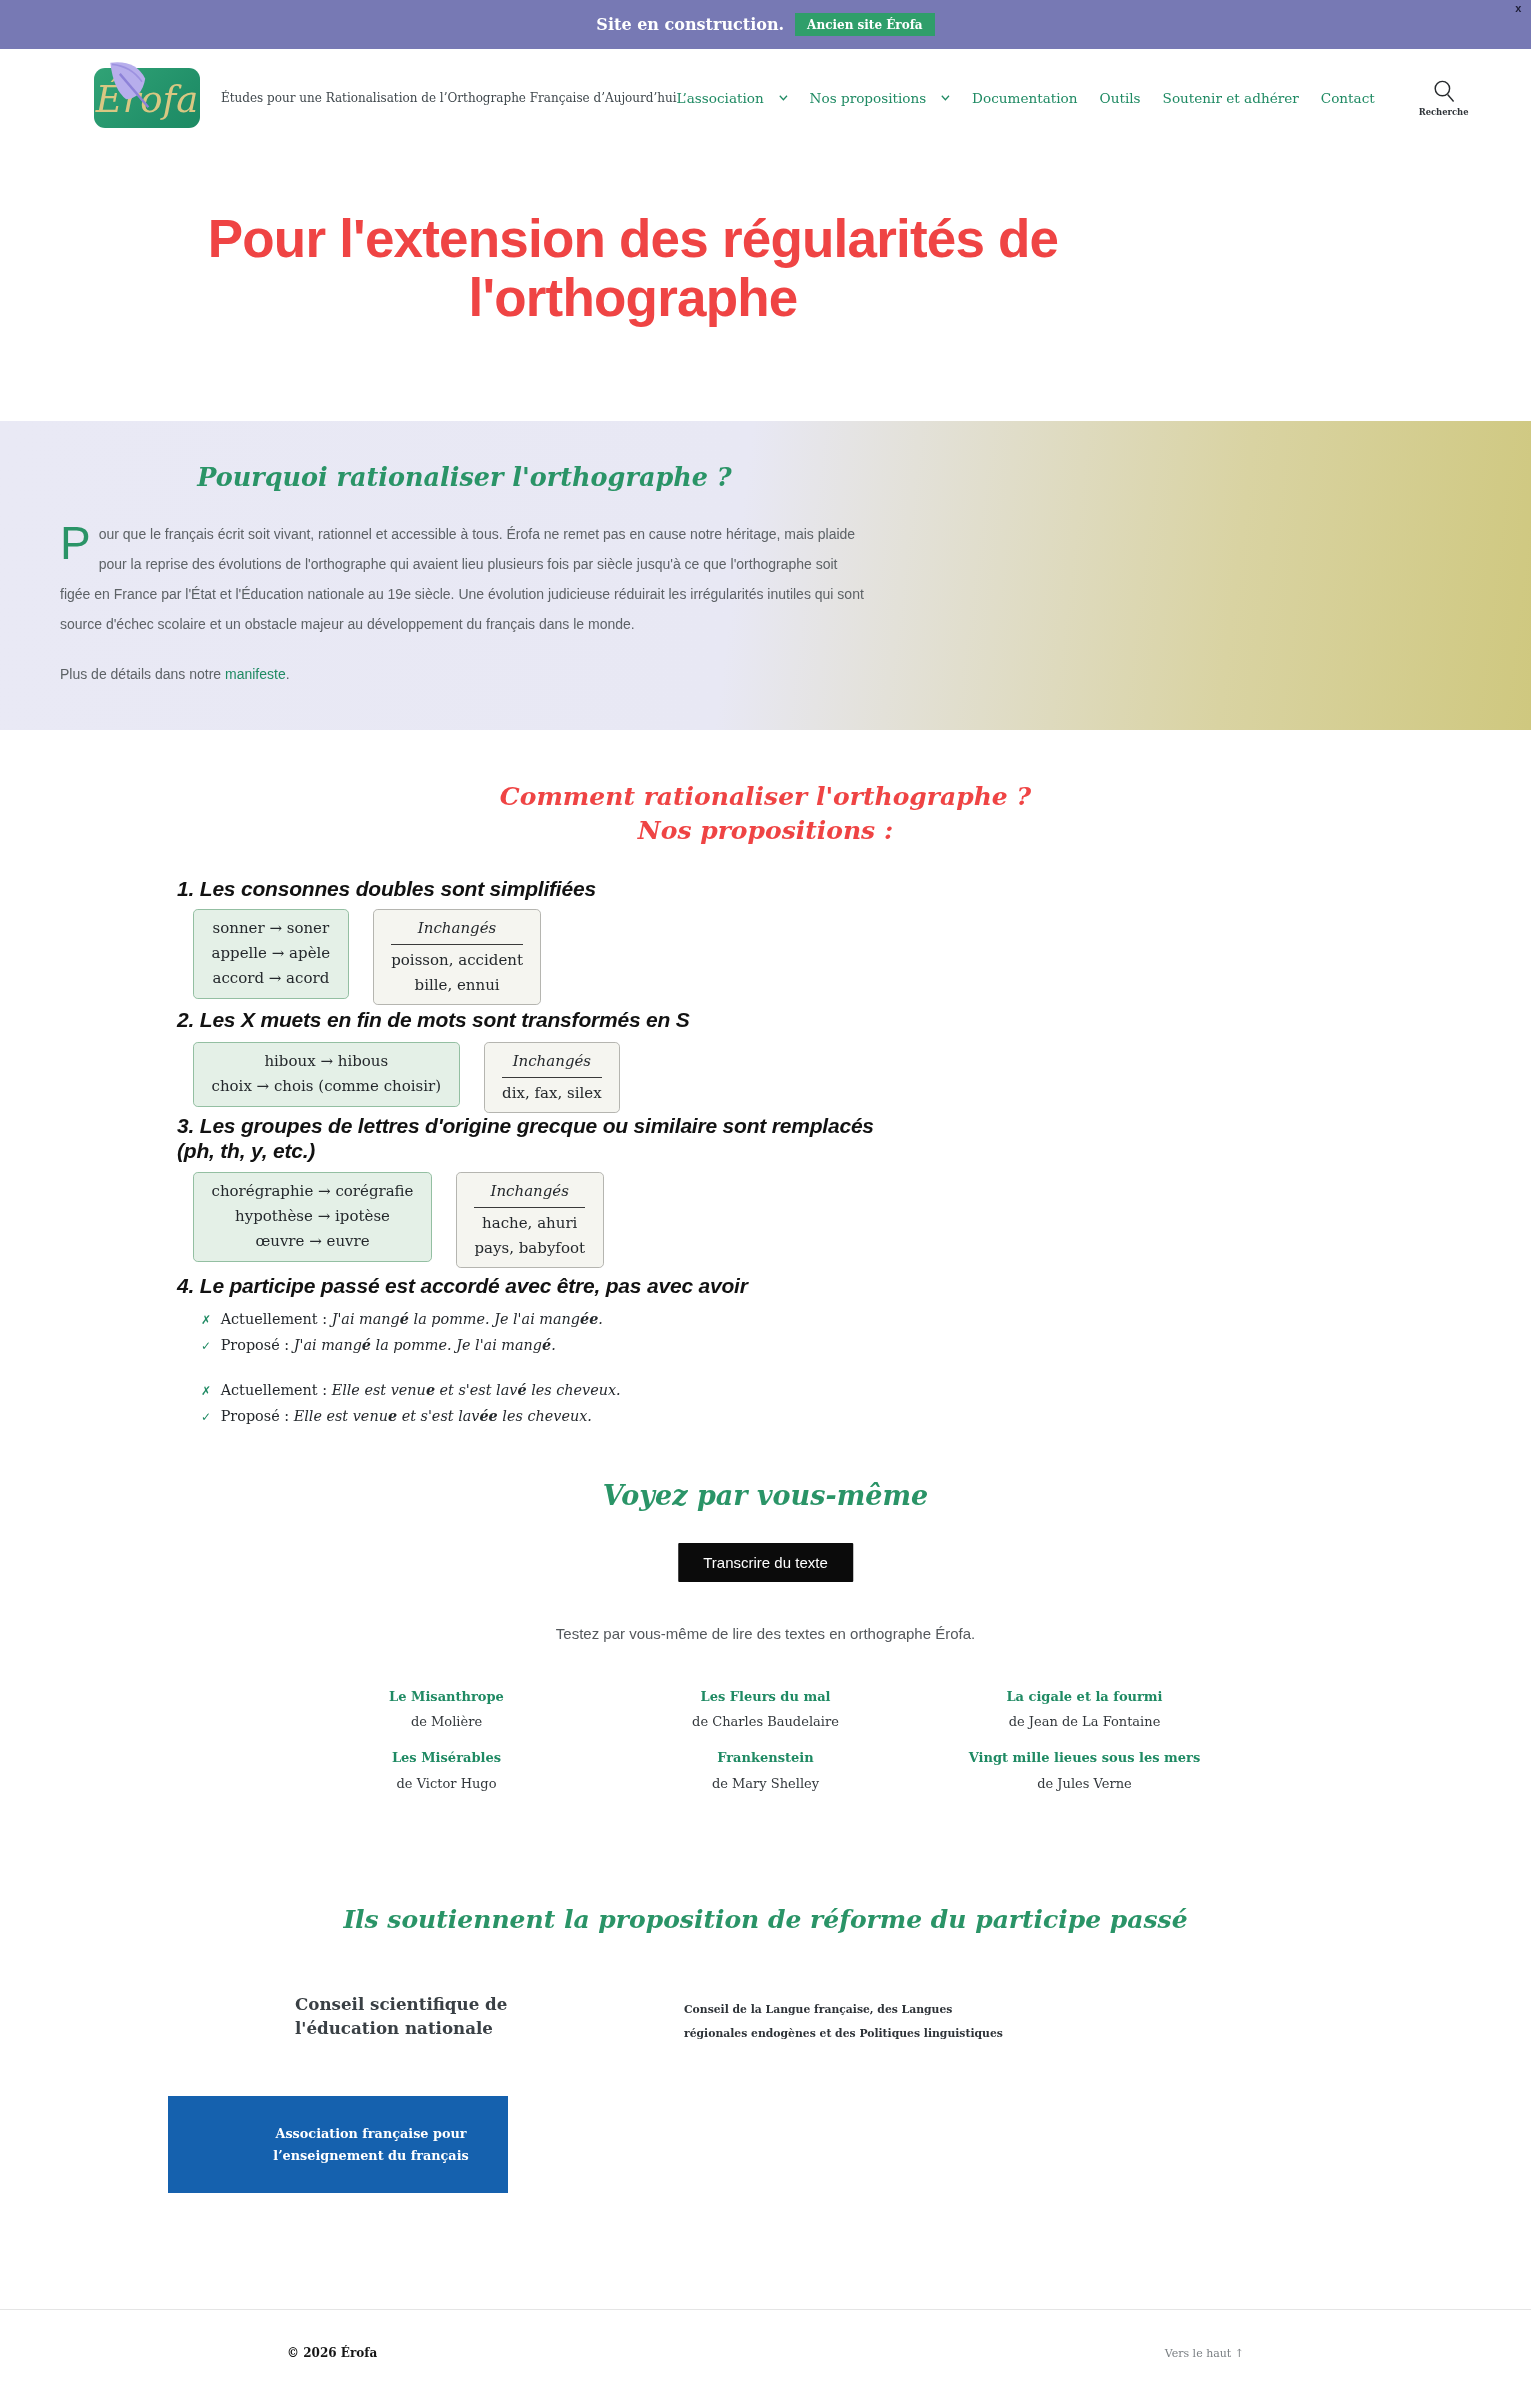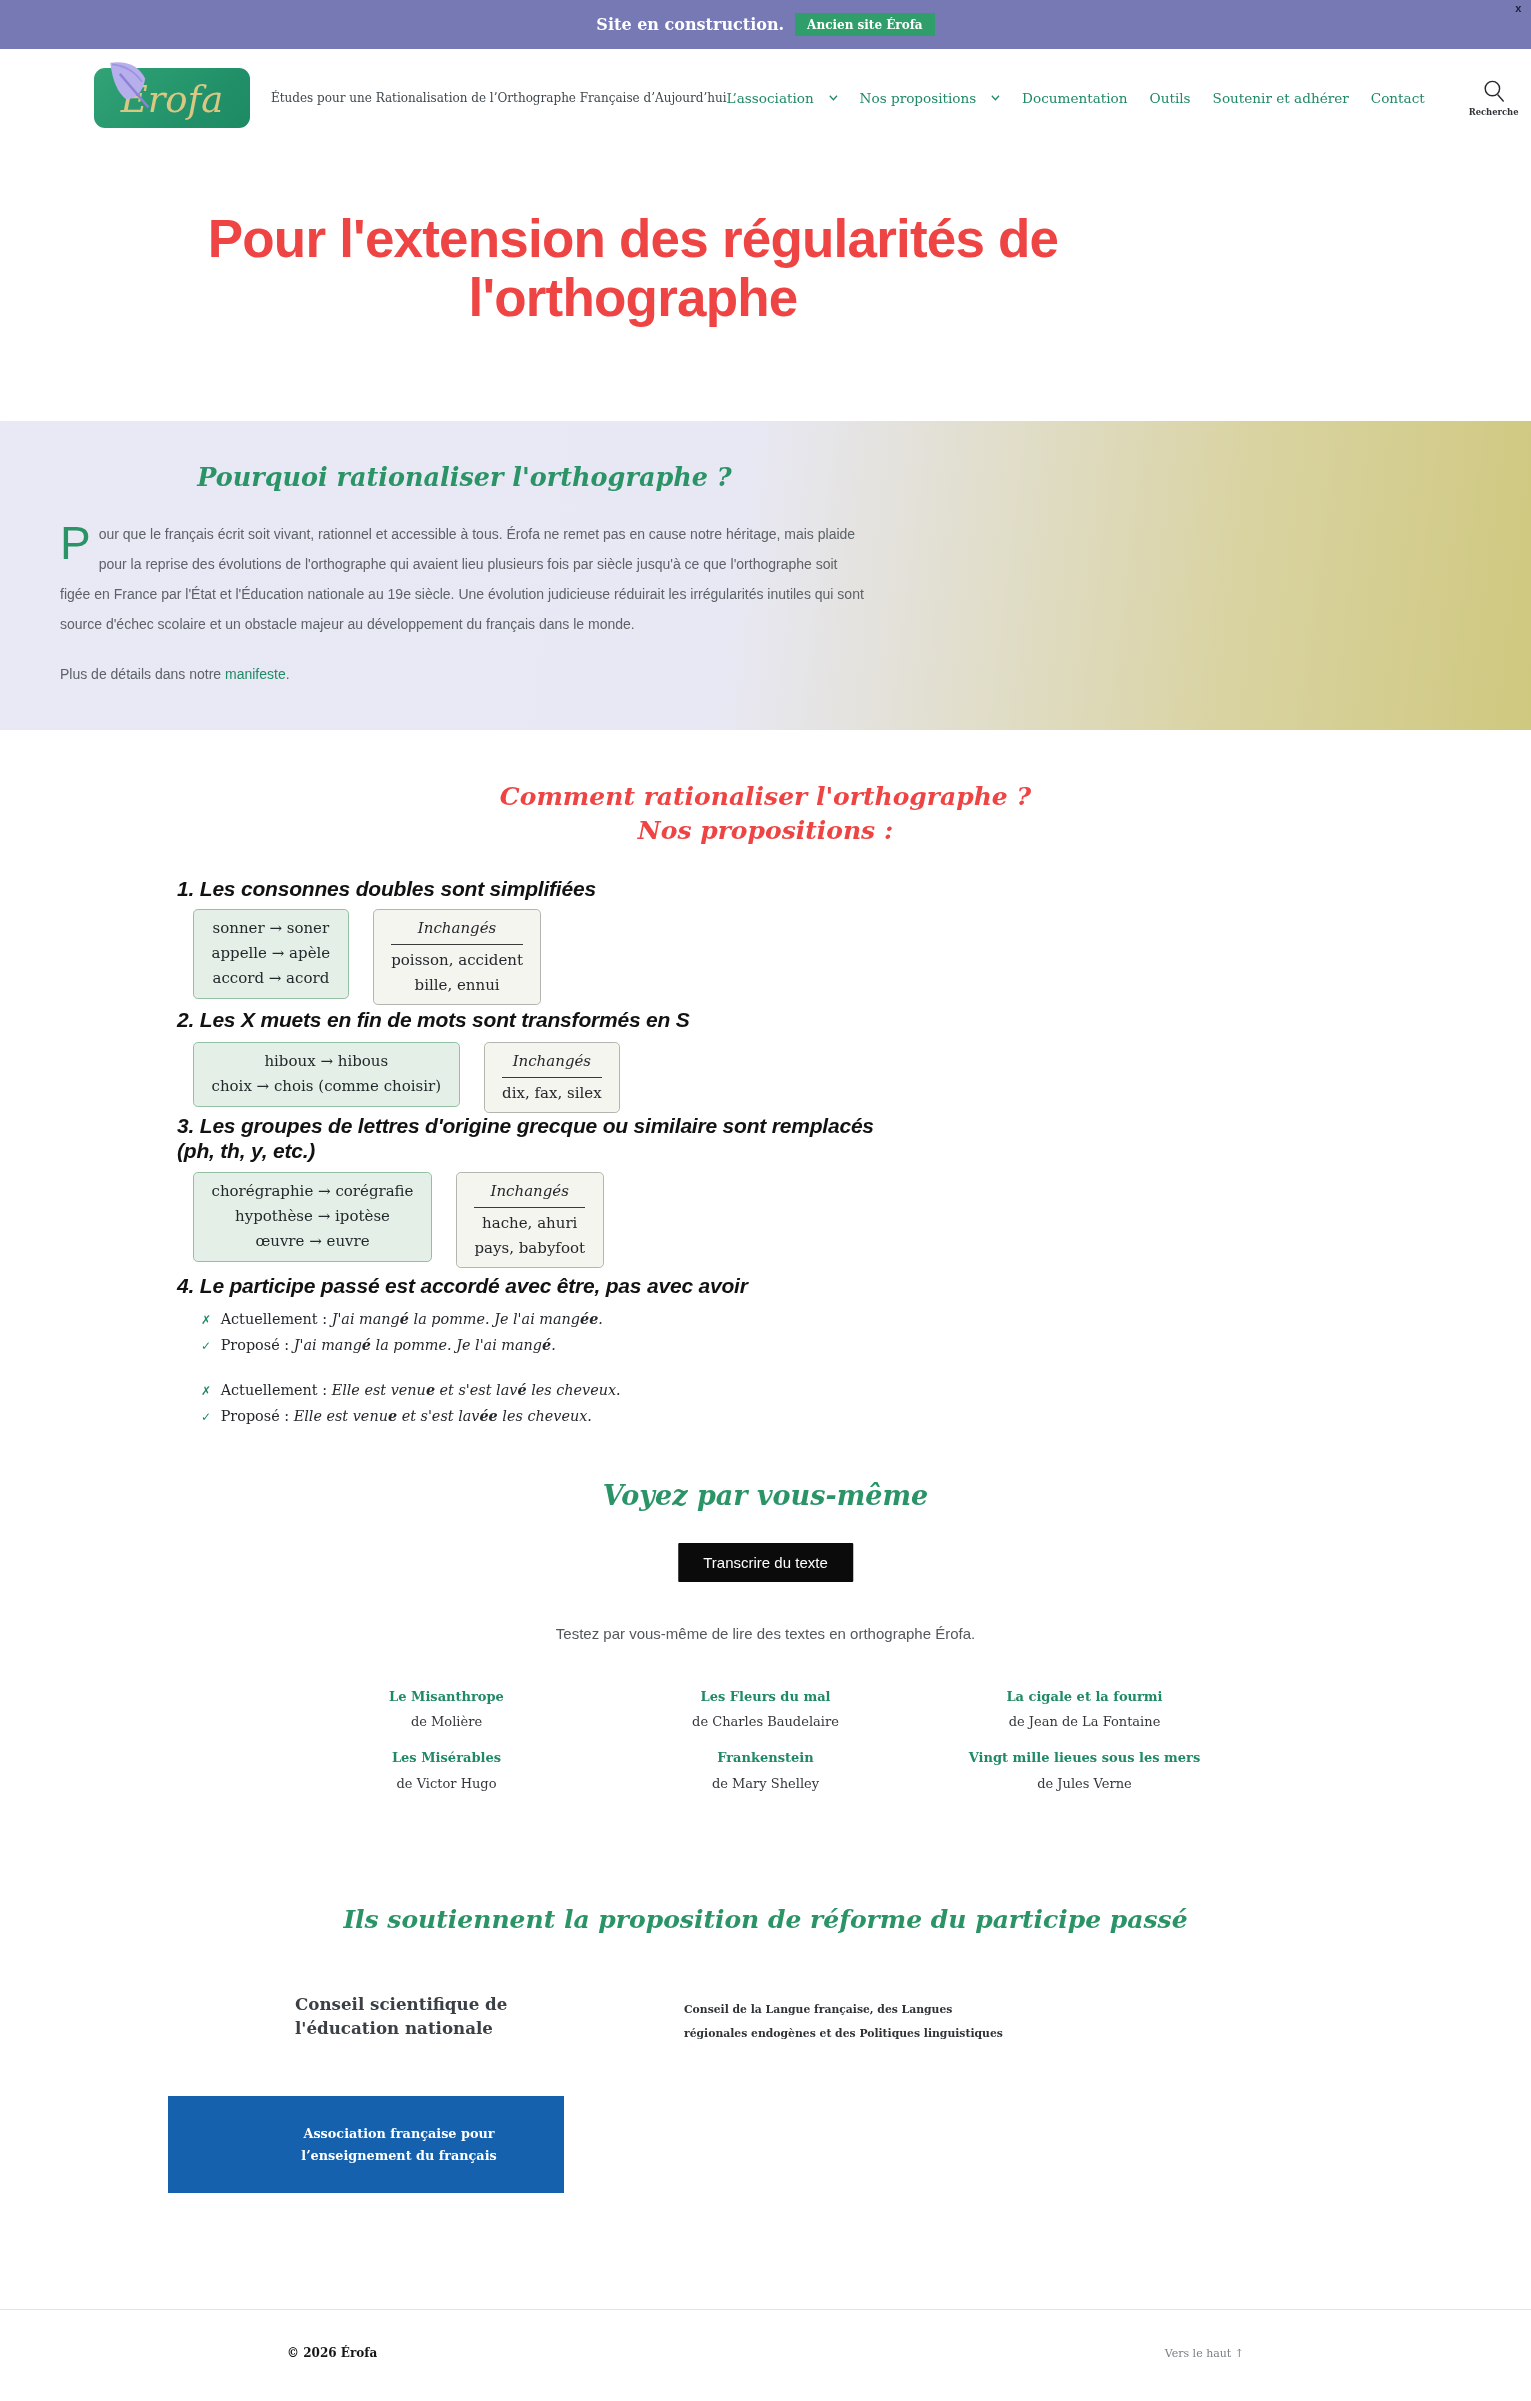--- a/index.html
+++ b/index.html
@@ -10,21 +10,21 @@
   .banner { position:absolute; top:0; left:0; width:1531px; height:49px; background:#7779b4;
             display:flex; align-items:center; justify-content:center; gap:11px; }
   .banner-text { color:#ffffff; font:bold 16px "DejaVu Serif", serif; }
   .banner-btn { background:#2f9e6a; color:#ffffff; font:bold 12px "DejaVu Serif", serif;
                 padding:4.8px 12px; border:none; cursor:pointer; }
   .banner-close { position:absolute; top:2.4px; right:9.6px; color:#20203a; font:bold 11px "Liberation Sans", sans-serif; cursor:pointer; }
 
   
   .header { position:absolute; top:49px; left:0; width:1531px; height:98px; background:#ffffff;
             display:flex; align-items:center; padding:0 64px 0 94px; }
-  .logo { position:relative; width:156px; height:60px; border-radius:11px;
+  .logo { position:relative; width:106px; height:60px; border-radius:11px;
           background:linear-gradient(135deg,#31a376 0%, #219069 70%, #1d8a63 100%);
           display:flex; align-items:center; justify-content:center; flex:0 0 auto; cursor:pointer; }
   .logo-text { font:italic 37px "DejaVu Serif", serif; color:#d9c782; margin-top:3.2px; }
   .feather { position:absolute; top:-9.6px; left:1.6px; }
   .tagline { margin-left:21px; font:12px "DejaVu Serif", serif; color:#3f474c; white-space:nowrap; }
   .nav { margin-left:auto; display:flex; align-items:center; gap:22px; }
   .nav-item { display:flex; align-items:center; gap:15px; font:13.6px "DejaVu Serif", serif; color:#1f8a63; cursor:pointer; white-space:nowrap; }
   .nav-divider { width:0.8px; height:56px; background:#dcdcdc; margin:0 22px; }
   .search { display:flex; flex-direction:column; align-items:center; gap:3.2px; cursor:pointer; }
   .search-label { font:bold 8.4px "DejaVu Serif", serif; color:#2e3338; }
@@ -78,21 +78,21 @@
            display:grid; grid-template-columns:1fr 1fr 1fr; row-gap:21px; }
   .book { text-align:center; }
   .book-title { font:bold 13px "DejaVu Serif", serif; color:#1f8a63; cursor:pointer; }
   .book-author { margin-top:10.4px; font:13px "DejaVu Serif", serif; color:#33383c; }
 
   
   .support-heading { position:absolute; top:1905px; left:0; width:1531px; text-align:center;
                      font:italic bold 25px "DejaVu Serif", serif; color:#2a9467; }
   .sup1 { position:absolute; top:1992px; left:295px; font:bold 16.7px/1.45 "DejaVu Serif", serif; color:#3a4045; }
   .sup2 { position:absolute; top:1998px; left:684px; font:bold 10.8px/2.2 "DejaVu Serif", serif; color:#2e3338; }
-  .bluebox { position:absolute; top:2096px; left:168px; width:396px; height:97px; background:#1561ae;
+  .bluebox { position:absolute; top:2096px; left:168px; width:340px; height:97px; background:#1561ae;
              display:flex; flex-direction:column; justify-content:center; padding-left:66px; }
   .bluebox div { text-align:center; font:bold 12.8px/1.7 "DejaVu Serif", serif; color:#ffffff; }
 
   
   .footer-rule { position:absolute; top:2309px; left:0; width:1531px; border-top:0.8px solid #e5e5e5; }
   .footer { position:absolute; top:2346px; left:287px; width:957px; display:flex; justify-content:space-between; align-items:center; }
   .footer-copy { font:bold 12px "DejaVu Serif", serif; color:#161616; }
   .footer-top { font:11px "DejaVu Serif", serif; color:#7a7f83; cursor:pointer; }
 </style>
 </head>

